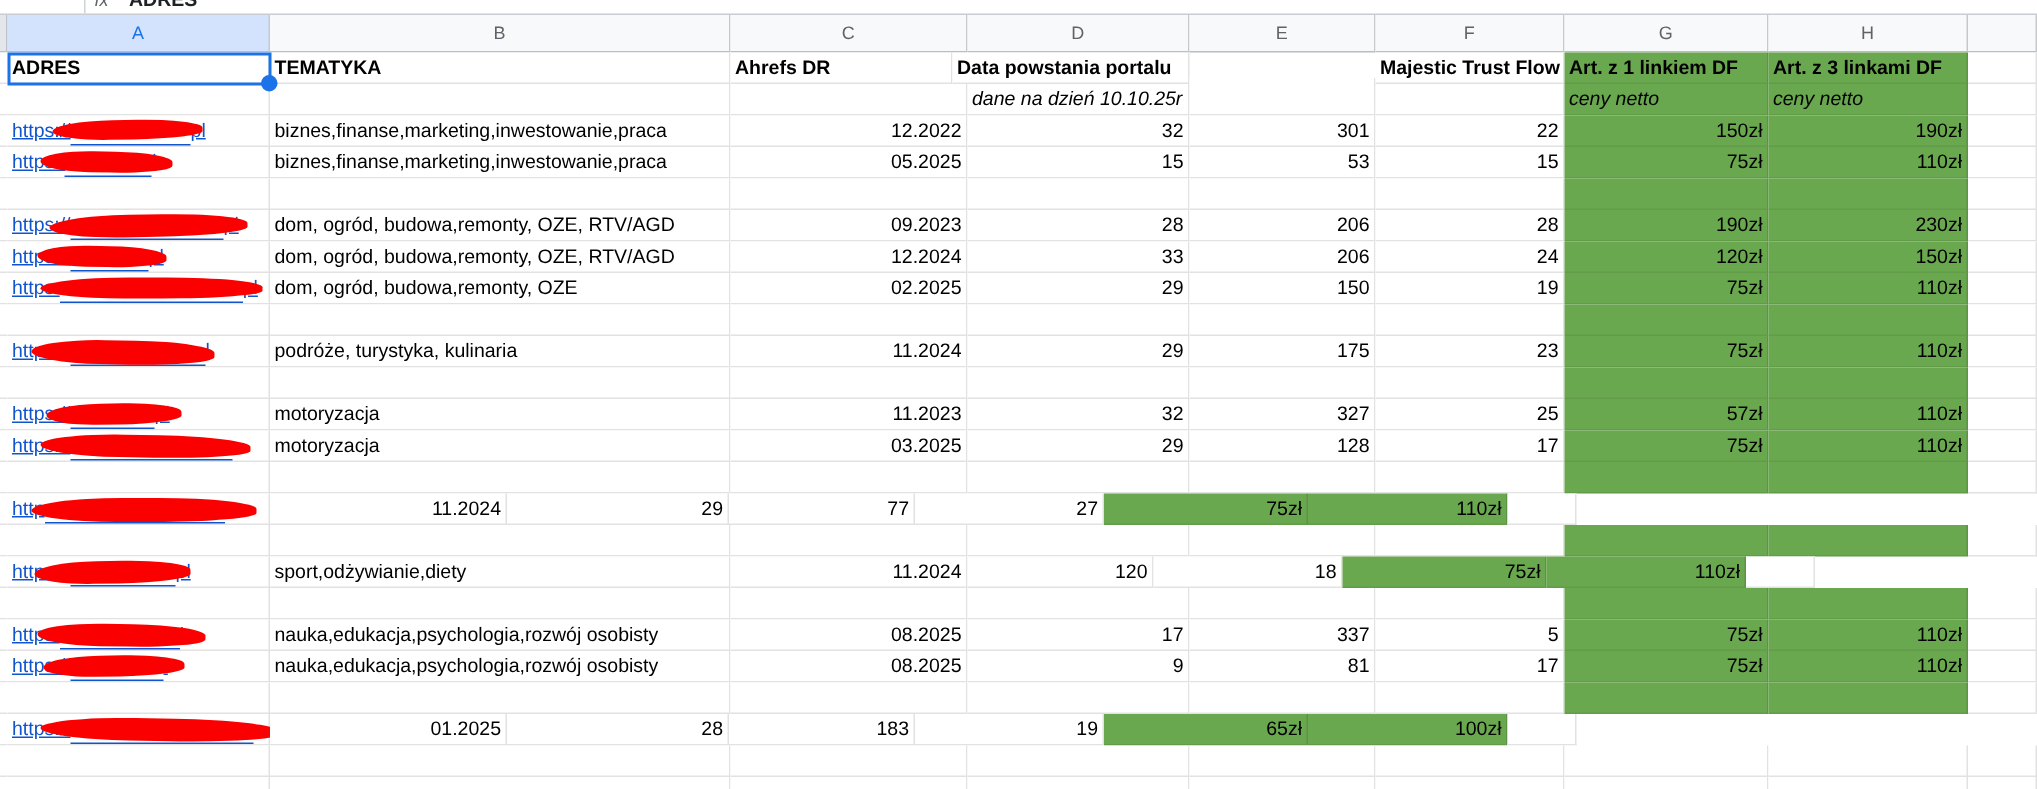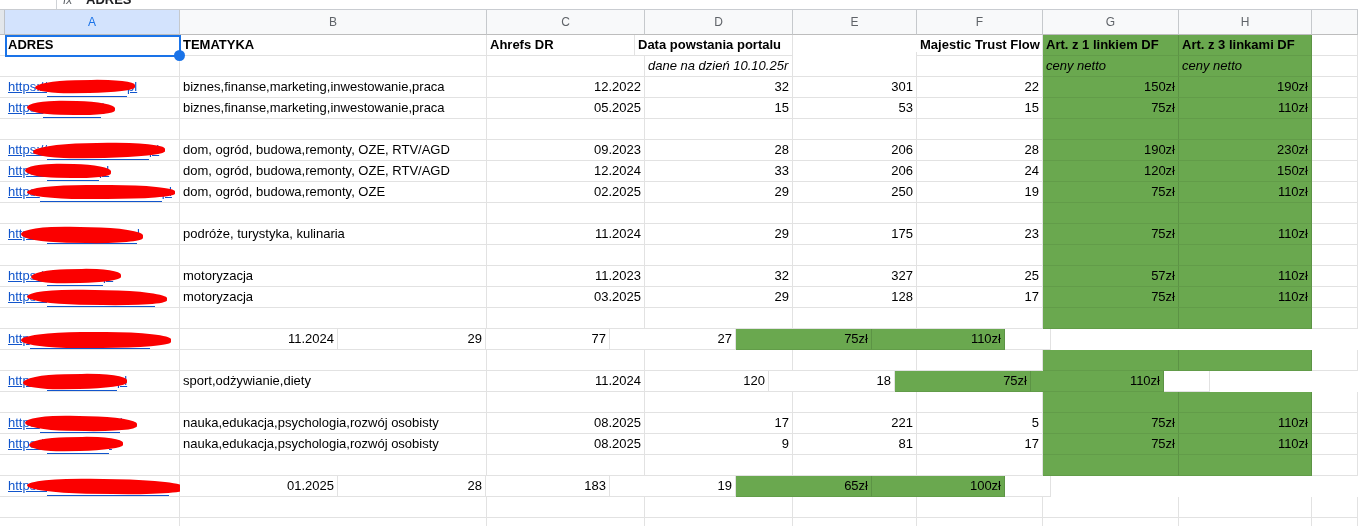--- a/index.html
+++ b/index.html
@@ -155,21 +155,21 @@
         <div class="cell col-g green num" style="width: 136px;">120zł</div>
         <div class="cell col-h green num" style="width: 133px;">150zł</div>
         <div class="cell" style="width: 46px;"></div>
       </div>
       <div class="row">
         <div class="stub"></div>
         <div class="cell col-a" style="width: 175px;"><span class="lnk">https:</span><span class="spacer" style="width: 122px;"></span><span class="lnk">pl</span><div class="blob" style="left: 22px; width: 148px; height: 14px; transform: rotate(0deg);"></div></div>
         <div class="cell col-b" style="width: 307px;">dom, ogród, budowa,remonty, OZE</div>
         <div class="cell col-c num" style="width: 158px;">02.2025</div>
         <div class="cell col-d num" style="width: 148px;">29</div>
-        <div class="cell col-e num" style="width: 124px;">250</div>
+        <div class="cell col-e num" style="width: 124px;">150</div>
         <div class="cell col-f num" style="width: 126px;">19</div>
         <div class="cell col-g green num" style="width: 136px;">75zł</div>
         <div class="cell col-h green num" style="width: 133px;">110zł</div>
         <div class="cell" style="width: 46px;"></div>
       </div>
       <div class="row">
         <div class="stub"></div>
         <div class="cell col-a" style="width: 175px;"></div>
         <div class="cell col-b" style="width: 307px;"></div>
         <div class="cell col-c" style="width: 158px;"></div>
@@ -285,21 +285,21 @@
         <div class="cell col-g green" style="width: 136px;"></div>
         <div class="cell col-h green" style="width: 133px;"></div>
         <div class="cell" style="width: 46px;"></div>
       </div>
       <div class="row">
         <div class="stub"></div>
         <div class="cell col-a" style="width: 175px;"><span class="lnk">https:</span><span class="spacer" style="width: 80px;"></span><span class="lnk">l</span><div class="blob" style="left: 20px; width: 112px; height: 15px; transform: rotate(1deg);"></div></div>
         <div class="cell col-b" style="width: 307px;">nauka,edukacja,psychologia,rozwój osobisty</div>
         <div class="cell col-c num" style="width: 158px;">08.2025</div>
         <div class="cell col-d num" style="width: 148px;">17</div>
-        <div class="cell col-e num" style="width: 124px;">221</div>
+        <div class="cell col-e num" style="width: 124px;">337</div>
         <div class="cell col-f num" style="width: 126px;">5</div>
         <div class="cell col-g green num" style="width: 136px;">75zł</div>
         <div class="cell col-h green num" style="width: 133px;">110zł</div>
         <div class="cell" style="width: 46px;"></div>
       </div>
       <div class="row">
         <div class="stub"></div>
         <div class="cell col-a" style="width: 175px;"><span class="lnk">https://</span><span class="spacer" style="width: 62px;"></span><span class="lnk">l</span><div class="blob" style="left: 24px; width: 94px; height: 14px; transform: rotate(-1deg);"></div></div>
         <div class="cell col-b" style="width: 307px;">nauka,edukacja,psychologia,rozwój osobisty</div>
         <div class="cell col-c num" style="width: 158px;">08.2025</div>

